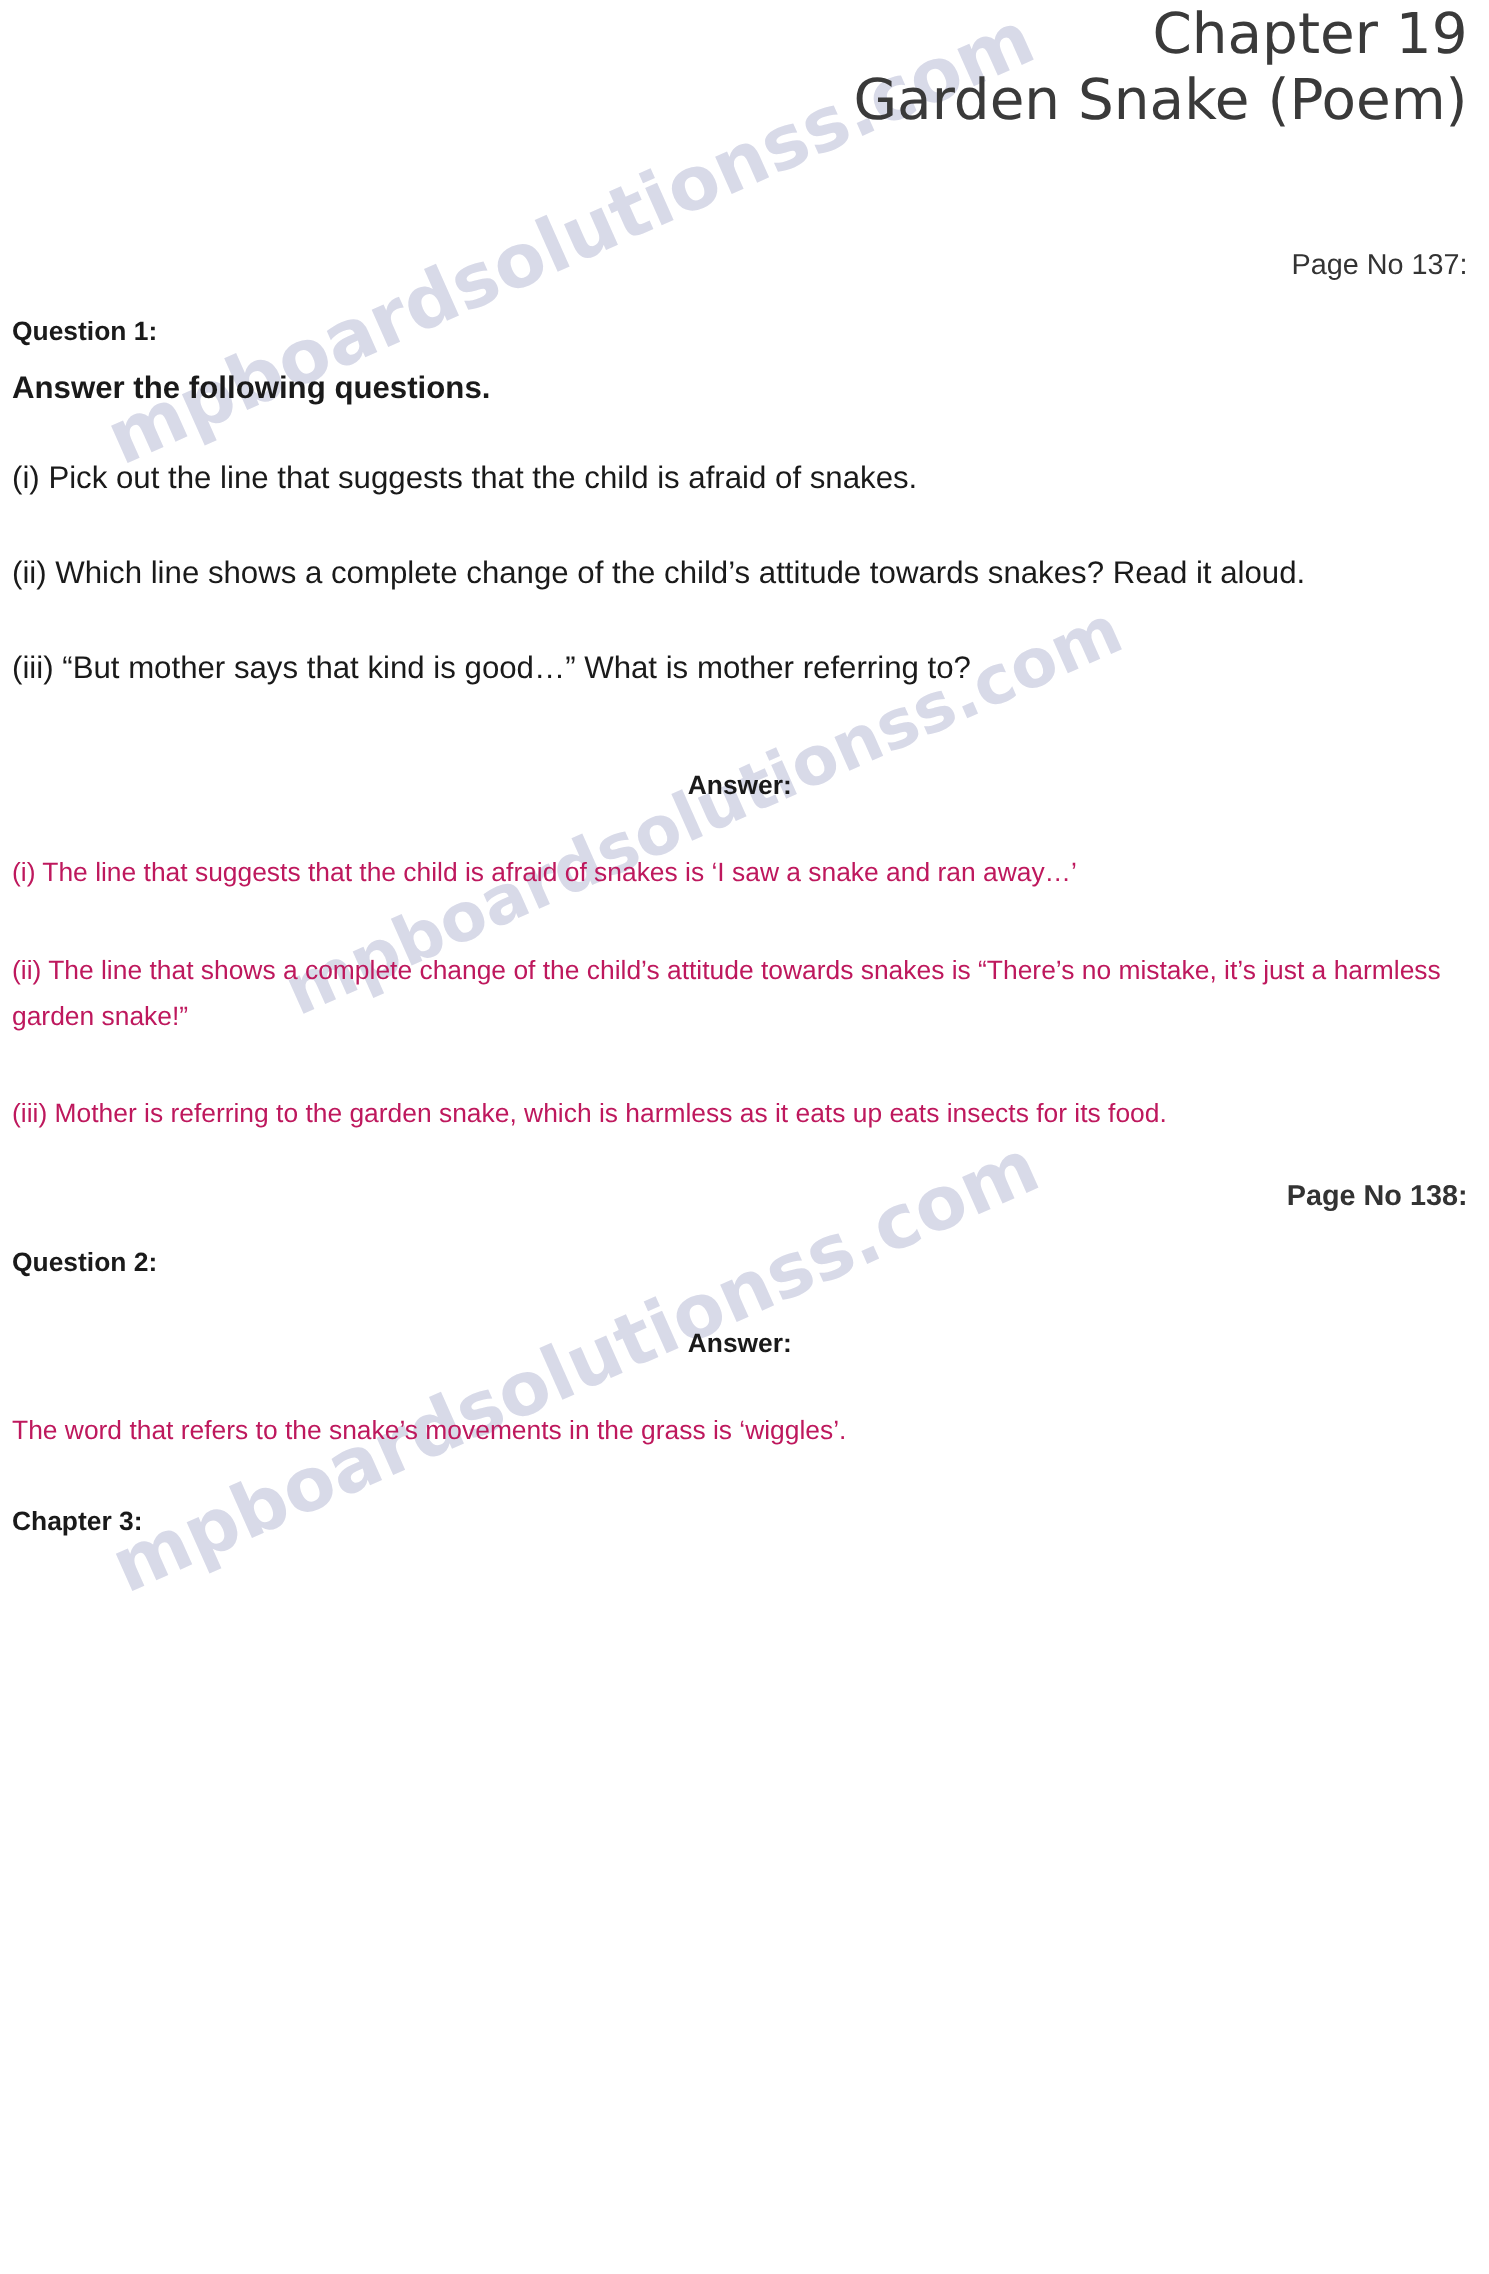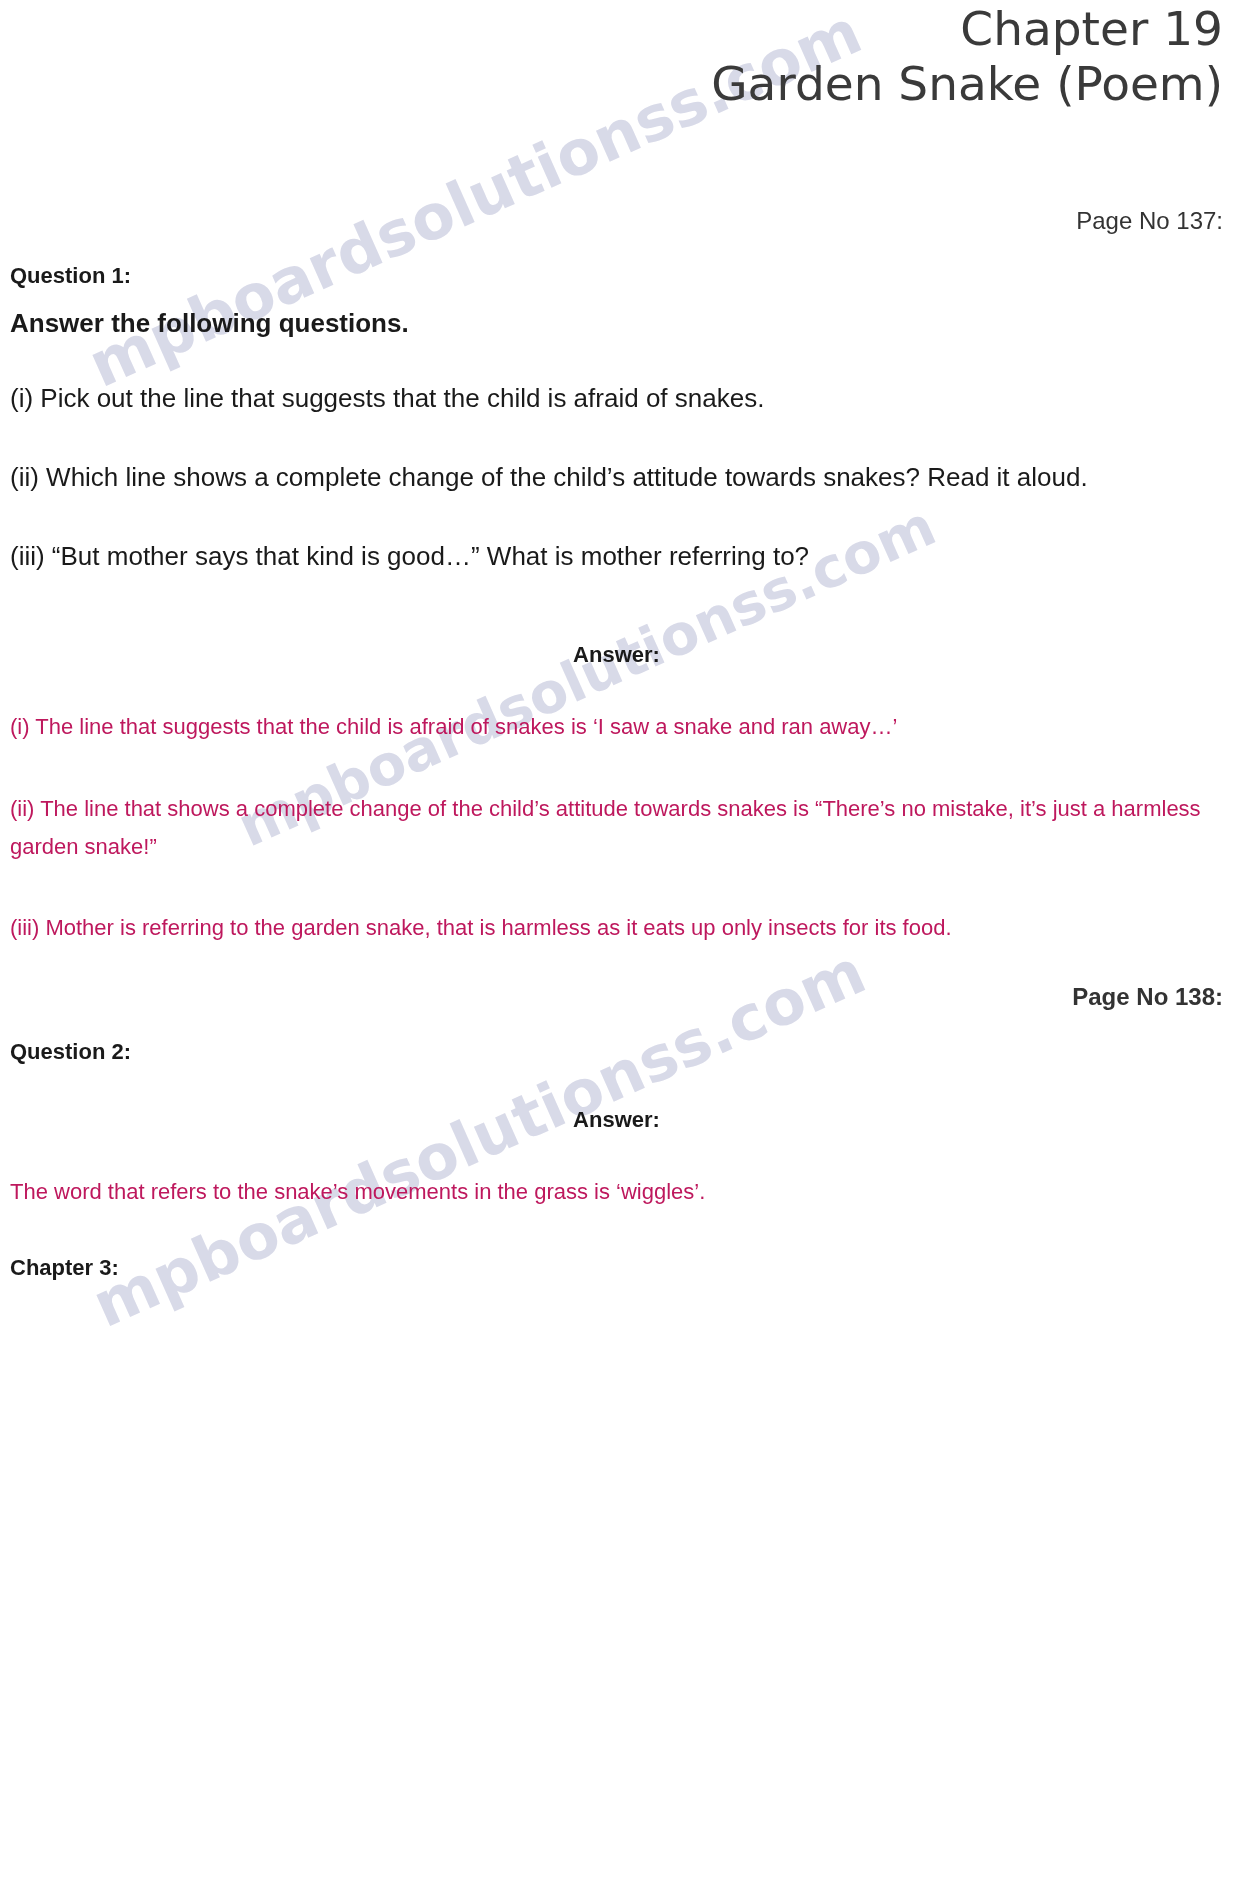--- a/index.html
+++ b/index.html
@@ -150,21 +150,21 @@
     <p class="q-item">(i) Pick out the line that suggests that the child is afraid of snakes.</p>
     <p class="q-item">(ii) Which line shows a complete change of the child’s attitude towards snakes? Read it aloud.</p>
     <p class="q-item">(iii) “But mother says that kind is good…” What is mother referring to?</p>
 
     <div class="spacer-sm"></div>
 
     <p class="ans-head">Answer:</p>
 
     <p class="para">(i) The line that suggests that the child is afraid of snakes is ‘I saw a snake and ran away…’</p>
     <p class="para">(ii) The line that shows a complete change of the child’s attitude towards snakes is “There’s no mistake, it’s just a harmless garden snake!”</p>
-    <p class="para tight">(iii) Mother is referring to the garden snake, that is harmless as it eats up only insects for its food.</p>
+    <p class="para tight">(iii) Mother is referring to the garden snake, which is harmless as it eats up eats insects for its food.</p>
 
     <p class="page-label bold">Page No 138:</p>
 
     <div class="spacer-sm"></div>
 
     <p class="q-head">Question 2:</p>
 
     <div class="spacer-sm"></div>
 
     <p class="ans-head">Answer:</p>

